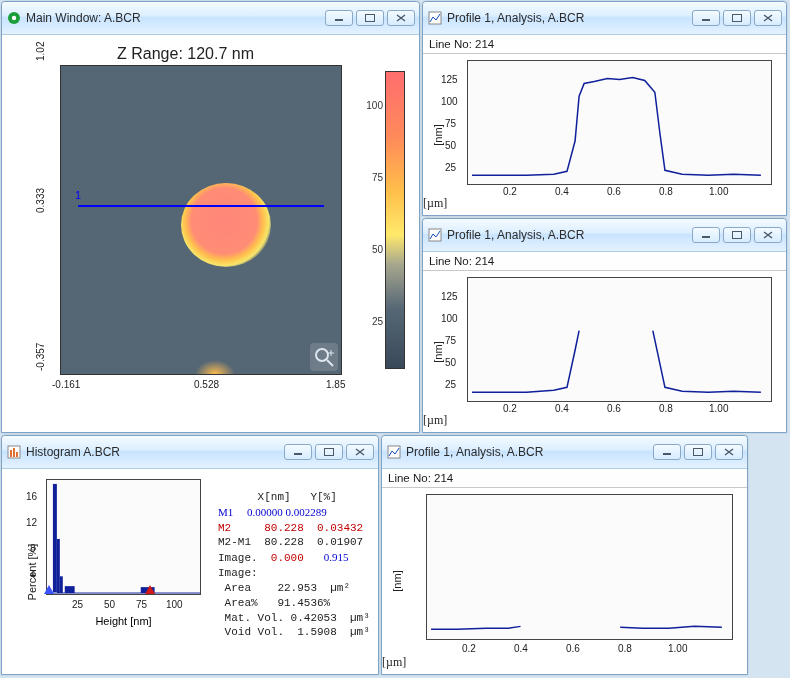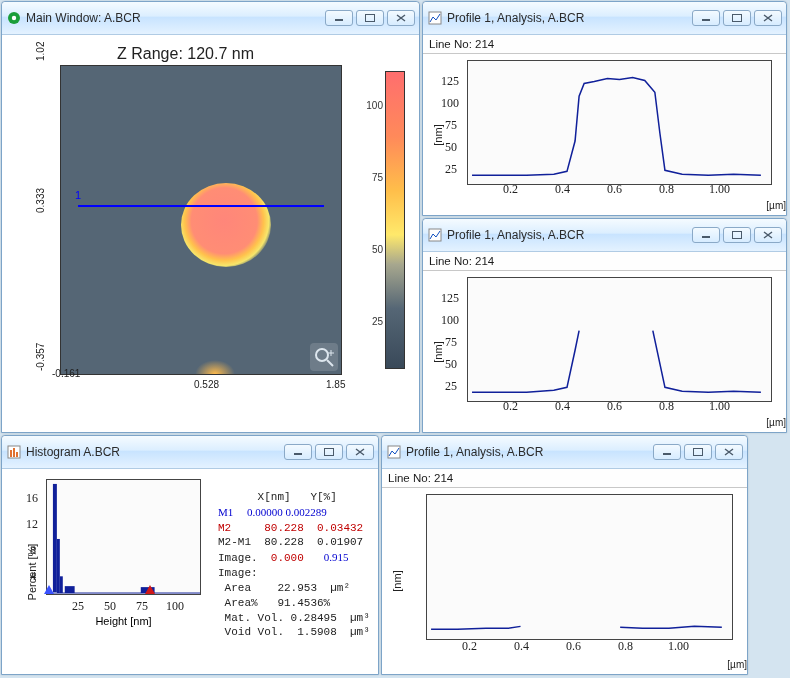--- a/index.html
+++ b/index.html
@@ -132,23 +132,23 @@
     border:1px solid #444;
     background:#fbfbfb;
   }
   .profile-axis-y {
     position:absolute; left:4px; top:50%;
     transform: translateY(-50%) rotate(-90deg);
     font-size:11px; color:#222;
   }
   .profile-axis-x {
     position:absolute; bottom:4px; left:0; right:0;
-    text-align:right; font-size:10px; color:#222;
-  }
-  .tick { position:absolute; font-size:12px; color:#222;font-family:Liberation Serif, serif; }
+    text-align:left; font-size:12px; color:#222;font-family:Liberation Serif, serif;
+  }
+  .tick { position:absolute; font-size:10px; color:#222; }
   
   .histo-chart {
     position:absolute; left:44px; top:10px; width:155px; height:116px;
     border:1px solid #444; background:#fbfbfb;
   }
   .histo-stats {
     position:absolute; left:216px; top:6px; right:4px; bottom:4px;
     font-family: "Courier New", monospace;
     font-size:11px; line-height:1.35; color:#222;
     white-space:pre;
@@ -217,21 +217,21 @@
               <svg width="22" height="22">
                   <circle cx="9" cy="9" r="6" fill="none" stroke="#dde6ee" stroke-width="2"></circle>
                   <line x1="14" y1="14" x2="20" y2="20" stroke="#dde6ee" stroke-width="2"></line>
                   <line x1="18" y1="4" x2="18" y2="10" stroke="#dde6ee"></line>
                   <line x1="15" y1="7" x2="21" y2="7" stroke="#dde6ee"></line>
                 </svg>
             </div>
           </div>
         </div>
 
-        <span class="x-ticks" style="left:50px; top:333px;">-0.161</span>
+        <span class="x-ticks" style="left:50px; top:344px;">-0.161</span>
         <span class="x-ticks" style="left:168px; top:344px;padding-left:24px;">0.528</span>
         <span class="x-ticks" style="left:324px; top:344px;">1.85</span>
 
         <div class="colorbar"></div>
         <span class="cb-tick" style="top:70px;">100</span>
         <span class="cb-tick" style="top:142px;">75</span>
         <span class="cb-tick" style="top:214px;">50</span>
         <span class="cb-tick" style="top:286px;">25</span>
       </div>
     </div>
@@ -400,21 +400,21 @@
 
       <div class="histo-stats">
 <span>      X[nm]   Y[%]</span>
 <span class="stat-blue">M1     0.00000 0.002289</span>
 <span class="stat-red">M2     80.228  0.03432</span>
 <span>M2-M1  80.228  0.01907</span>
 <span>Image.</span>  <span class="stat-red">0.000</span>   <span class="stat-blue">0.915</span>
 <span>Image:</span>
 <span> Area    22.953  µm²</span>
 <span> Area%   91.4536%</span>
-<span> Mat. Vol. 0.28495  µm³</span>
+<span> Mat. Vol. 0.42053  µm³</span>
 <span> Void Vol.  1.5908  µm³</span>
       </div>
     </div>
   </div>
 
   <div class="window" style="width:367px;">
     <div class="titlebar">
       <span class="icon">
           <svg width="14" height="14">
             <rect x="1" y="1" width="12" height="12" fill="#fff" stroke="#888"></rect>

